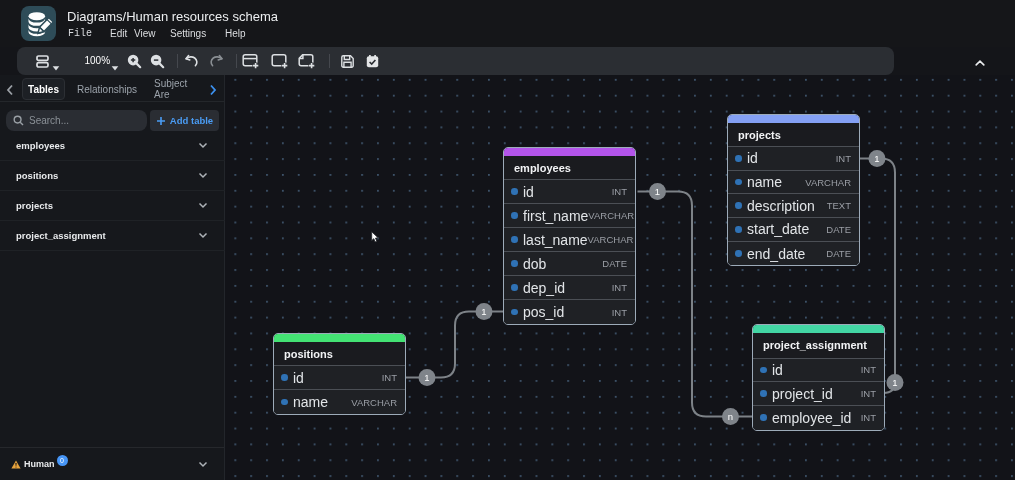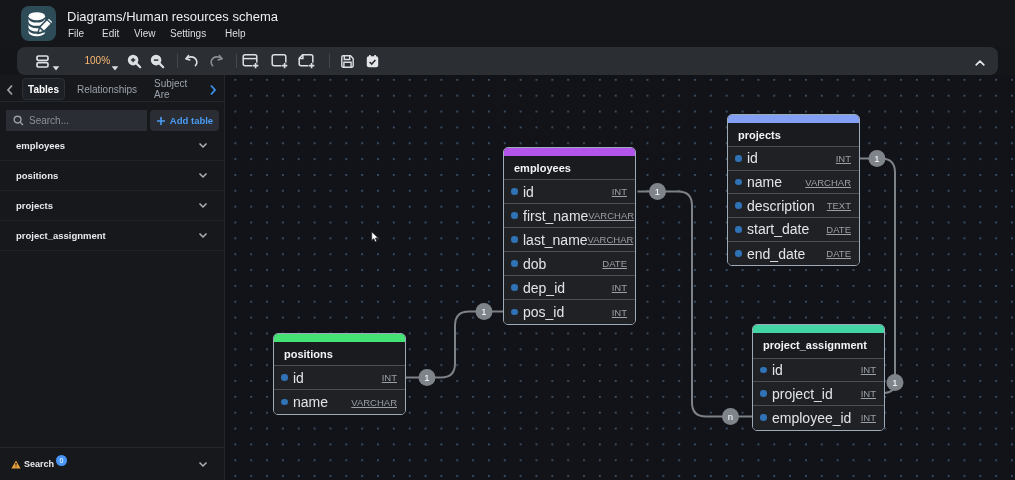--- a/index.html
+++ b/index.html
@@ -4,45 +4,45 @@
 <style>
   * { margin:0; padding:0; box-sizing:border-box; }
   html,body { width:1015px; height:480px; overflow:hidden; background:#141519; font-family:"Liberation Sans", sans-serif; }
   
   #header { position:absolute; left:0; top:0; width:1015px; height:47px; background:#151619; }
   #logo { position:absolute; left:21px; top:6px; width:35px; height:35px; border-radius:8px; background:#2e4c58; }
   #title { position:absolute; left:67px; top:9px; font-size:13px; color:#eceef0; }
   #menubar span { position:absolute; top:28px; font-size:10px; color:#dcdee1; }
   #lastsaved { position:absolute; left:259px; top:28.5px; height:13px; background:#3a3e44; border-radius:3px; font-size:9.5px; color:#e8eaec; line-height:13px; padding:0 5px; }
   
-  #toolbar { position:absolute; left:17px; top:47px; width:981px; height:28px; background:#2b2e33; border-radius:8px; color:#fdba74; }
+  #toolbar { position:absolute; left:17px; top:47px; width:877px; height:28px; background:#2b2e33; border-radius:8px; color:#ffffff; }
   #toolbar > div { position:absolute; }
   .tsep { width:1px; height:14px; background:#45484e; top:7px; }
   
   #sidebar { position:absolute; left:0; top:75px; width:225px; height:405px; background:#16181c; border-right:1px solid #23262b; }
   #tabbar { position:absolute; left:0; top:1px; width:201px; height:28px; }
   .tab-active { position:absolute; left:22px; top:2px; width:43px; height:22px; background:#1d2025; border:1px solid #2c2f34; border-radius:4px; color:#fff; font-weight:bold; font-size:10px; display:flex; align-items:center; justify-content:center; }
   .tab { position:absolute; top:2px; height:22px; color:#9ca3ab; font-size:10px; display:flex; align-items:center; }
   #searchrow { position:absolute; left:6px; top:35px; width:213px; height:21px; display:flex; gap:3px; }
-  #searchbox { width:141px; height:21px; background:#2a2d33; border-radius:0; display:flex; align-items:center; padding:0 7px; gap:5px; color:#8b9197; font-size:10px; }
+  #searchbox { width:141px; height:21px; background:#2a2d33; border-radius:8px; display:flex; align-items:center; padding:0 7px; gap:5px; color:#8b9197; font-size:10px; }
   #addtable { width:69px; height:21px; background:#2a2d33; border-radius:4px; display:flex; align-items:center; justify-content:center; gap:4px; color:#4a9cf4; font-size:9.5px; font-weight:bold; }
   .litem { position:absolute; left:0; width:225px; height:30px; border-bottom:1px solid #1f2226; display:flex; align-items:center; padding:0 17px 0 16px; color:#e8eaec; font-size:9.5px; font-weight:bold; }
   .litem .chev { margin-left:auto; }
   #issues { position:absolute; left:0; top:372px; width:224px; height:33px; border-top:1px solid #26282c; display:flex; align-items:center; padding:0 16px 0 11px; }
   
   #canvas { position:absolute; left:225px; top:75px; width:790px; height:405px; background:#121318; }
   
   .dtable { position:absolute; width:133px; border:1px solid #9dabb9; border-radius:5px; background:#1a1b1f; overflow:hidden; }
   .strip { height:8px; }
   .dtitle { height:24px; display:flex; align-items:center; padding-left:10px; font-size:11px; font-weight:bold; color:#f2f3f5; border-bottom:1px solid #4b4f55; background:#1a1b1f; }
   .drow { display:flex; align-items:center; padding:0 8px 0 7px; border-bottom:1px solid #4b4f55; background:#1f2125; }
   .drow:last-child { border-bottom:none; }
   .drow .dot { width:6.5px; height:6.5px; border-radius:50%; background:#2f72b5; margin-right:5.5px; flex:none; }
   .drow .fname { font-size:14px; color:#e2e5e8; }
-  .drow .ftype { margin-left:auto; font-size:9.5px; color:#9b9fa6;text-decoration:underline; }
+  .drow .ftype { margin-left:auto; font-size:9.5px; color:#9b9fa6; }
   .rh24 .drow { height:24px; }
   .rh237 .drow { height:23.7px; }
 </style>
 </head>
 <body>
 
 <div id="header">
   <div id="logo">
     <svg width="35" height="35" viewBox="0 0 35 35">
       <g fill="#fdfdfd">
@@ -53,22 +53,22 @@
       </g>
       <g transform="rotate(44 23 20.5)">
         <rect x="20.3" y="10.8" width="6.2" height="13.4" fill="#fdfdfd" stroke="#2e4c58" stroke-width="1.5"></rect>
         <path d="M20.3 24.2 h6.2 l-3.1 5.4 z" fill="#fdfdfd" stroke="#2e4c58" stroke-width="1.5"></path>
         <path d="M20.3 13.4 h6.2" stroke="#2e4c58" stroke-width="1.2"></path>
       </g>
     </svg>
   </div>
   <div id="title">Diagrams/Human resources schema</div>
   <div id="menubar">
-    <span style="left:68px;">File</span>
-    <span style="left:102px;text-align:right;">Edit</span>
+    <span style="left:68px;font-family:Liberation Mono, monospace;">File</span>
+    <span style="left:110px;text-align:right;">Edit</span>
     <span style="left:134px;">View</span>
     <span style="left:170px;">Settings</span>
     <span style="left:225px;">Help</span>
   </div>
 </div>
 
 <div id="toolbar">
   <div style="left:17.5px; top:6.5px;">
     <svg width="15" height="15" viewBox="0 0 15 15" fill="none" stroke="#dde0e3" stroke-width="1.7">
       <rect x="2" y="2" width="11" height="4.4" rx="1.5"></rect>
@@ -194,21 +194,21 @@
         </svg></span></div>
   <div class="litem" style="top:146px;">project_assignment<span class="chev"><svg width="10" height="7" viewBox="0 0 10 7" fill="none" stroke="#aeb3b8" stroke-width="1.5">
           <path d="M1.5 1.5 L5 5 L8.5 1.5"></path>
         </svg></span></div>
   <div id="issues">
     <svg width="10" height="9" viewBox="0 0 10 9" style="flex:none;">
         <path d="M5 0.4 L9.6 8.5 H0.4 Z" fill="#e8a33d"></path>
         <rect x="4.45" y="2.7" width="1.1" height="3" rx="0.5" fill="#2b2416"></rect>
         <rect x="4.45" y="6.4" width="1.1" height="1.1" rx="0.5" fill="#2b2416"></rect>
       </svg>
-    <span style="color:#e8eaec; font-size:9px; font-weight:bold; margin-left:3px;">Search</span>
+    <span style="color:#e8eaec; font-size:9px; font-weight:bold; margin-left:3px;">Human</span>
     <span style="width:11px; height:11px; border-radius:50%; background:#4796f7; color:#fff; font-size:7px; display:flex; align-items:center; justify-content:center; margin-left:2px; margin-bottom:7px;">0</span>
     <svg width="10" height="7" viewBox="0 0 10 7" style="margin-left:auto;" fill="none" stroke="#aeb3b8" stroke-width="1.5">
         <path d="M1.5 1.5 L5 5 L8.5 1.5"></path>
       </svg>
   </div>
 </div>
 
 <svg id="canvas" width="790" height="405" viewBox="0 0 790 405">
   <defs>
     <pattern id="dots" width="15.85" height="15.85" patternUnits="userSpaceOnUse" x="9.4" y="3.9">

